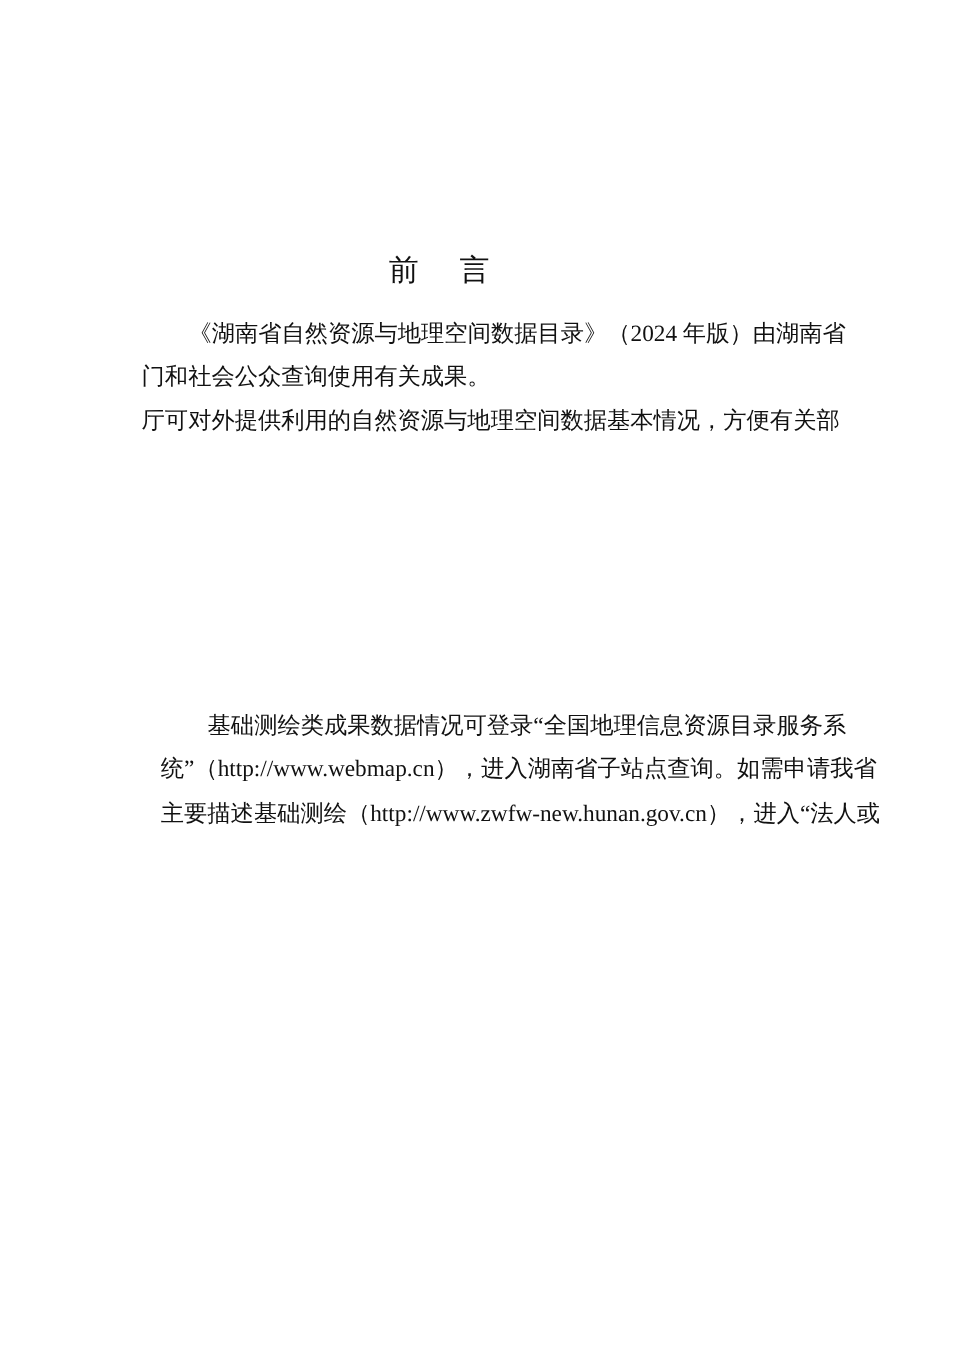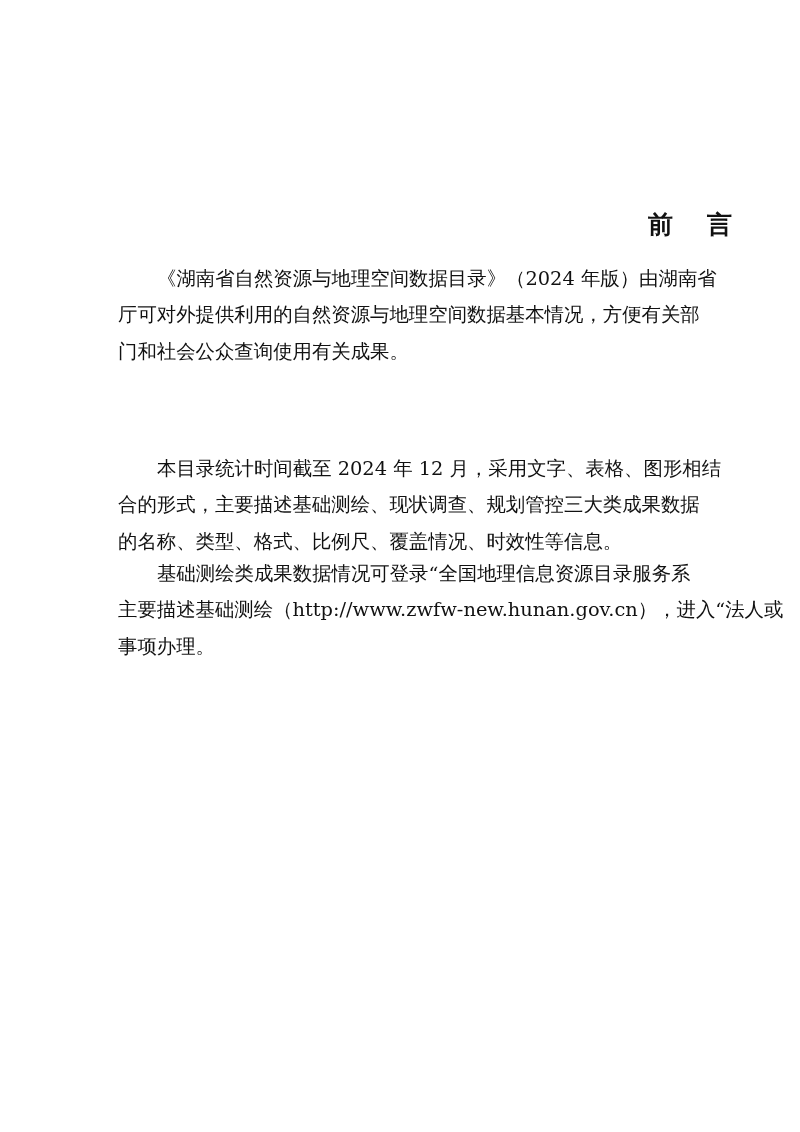--- a/index.html
+++ b/index.html
@@ -1,49 +1,44 @@
 <!DOCTYPE html>
 <html><head>
   <meta charset="utf-8">
   <style>
     html, body { margin: 0; padding: 0; background: #ffffff; }
     body { width: 800px; height: 1132px; position: relative; overflow: hidden;
       font-family: "DejaVu Serif", "Liberation Serif", serif; color: #111; }
     .page { position: absolute; left: 0; top: 0; width: 800px; height: 1132px; background: #fff; }
-    .title { position: absolute; top: 208px; left: 0; width: 732px; text-align: right;
-      font-family: "DejaVu Sans", "Liberation Sans", sans-serif; font-size: 25px; font-weight: bold;
+    .title { position: absolute; top: 208px; left: 0; width: 732px; text-align: center;
+      font-family: "DejaVu Sans", "Liberation Sans", sans-serif; font-size: 25px; font-weight: normal;
       letter-spacing: 0; color: #111; }
     .title span { display: inline-block; }
     .title .gap { width: 34px; }
     .body { position: absolute; left: 118px; width: 566px; font-size: 19.4px; line-height: 36.4px; }
-    .line { display: block; white-space: nowrap; height: 36.4px; text-align: justify; text-align-last: justify; }
+    .line { display: block; white-space: nowrap; height: 36.4px; text-align: justify; text-align-last: justify; font-family: Liberation Serif, serif; }
     .line.last { text-align-last: left; }
     .indent { padding-left: 39px; }
     #p1 { top: 261px; }
     #p2 { top: 451px; }
-    #p3 { top: 556px; }
+    #p3 { top: 588px; margin-left: 16px; }
   </style>
 </head>
 <body>
 
 <div class="page">
   <div class="title">
     <span>前</span><span class="gap"></span><span>言</span>
   </div>
 
   <div class="body" id="p1">
     <span class="line indent">《湖南省自然资源与地理空间数据目录》（2024 年版）由湖南省</span>
+    <span class="line last">门和社会公众查询使用有关成果。</span>
     <span class="line">厅可对外提供利用的自然资源与地理空间数据基本情况，方便有关部</span>
-    <span class="line last">门和社会公众查询使用有关成果。</span>
   </div>
 
-  <div class="body" id="p2">
-    <span class="line indent">本目录统计时间截至 2024 年 12 月，采用文字、表格、图形相结</span>
-    <span class="line">合的形式，主要描述基础测绘、现状调查、规划管控三大类成果数据</span>
-    <span class="line last">的名称、类型、格式、比例尺、覆盖情况、时效性等信息。</span>
-  </div>
 
   <div class="body" id="p3">
     <span class="line indent">基础测绘类成果数据情况可登录“全国地理信息资源目录服务系</span>
+    <span class="line">统”（http://www.webmap.cn），进入湖南省子站点查询。如需申请我省</span>
     <span class="line">主要描述基础测绘（http://www.zwfw-new.hunan.gov.cn），进入“法人或</span>
-    <span class="line last">事项办理。</span>
   </div>
 </div>
 
 </body></html>

